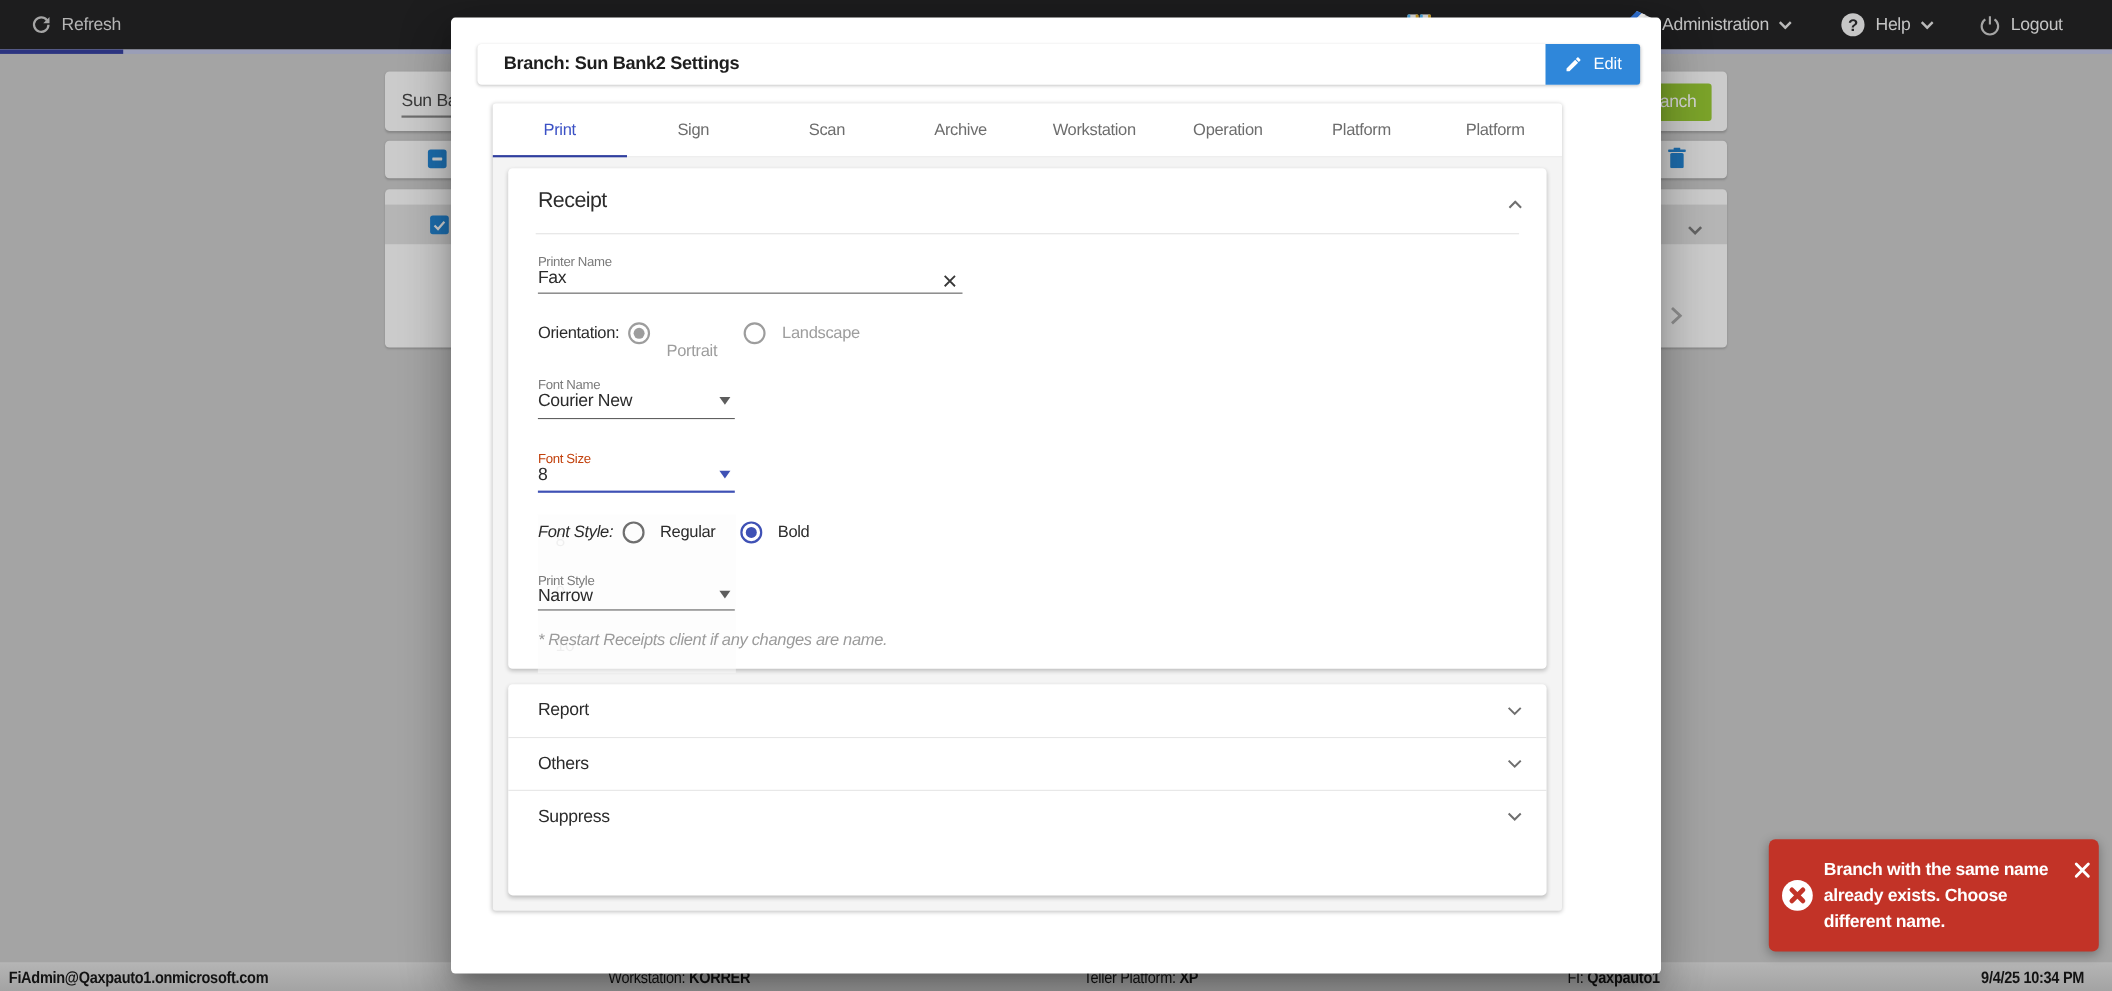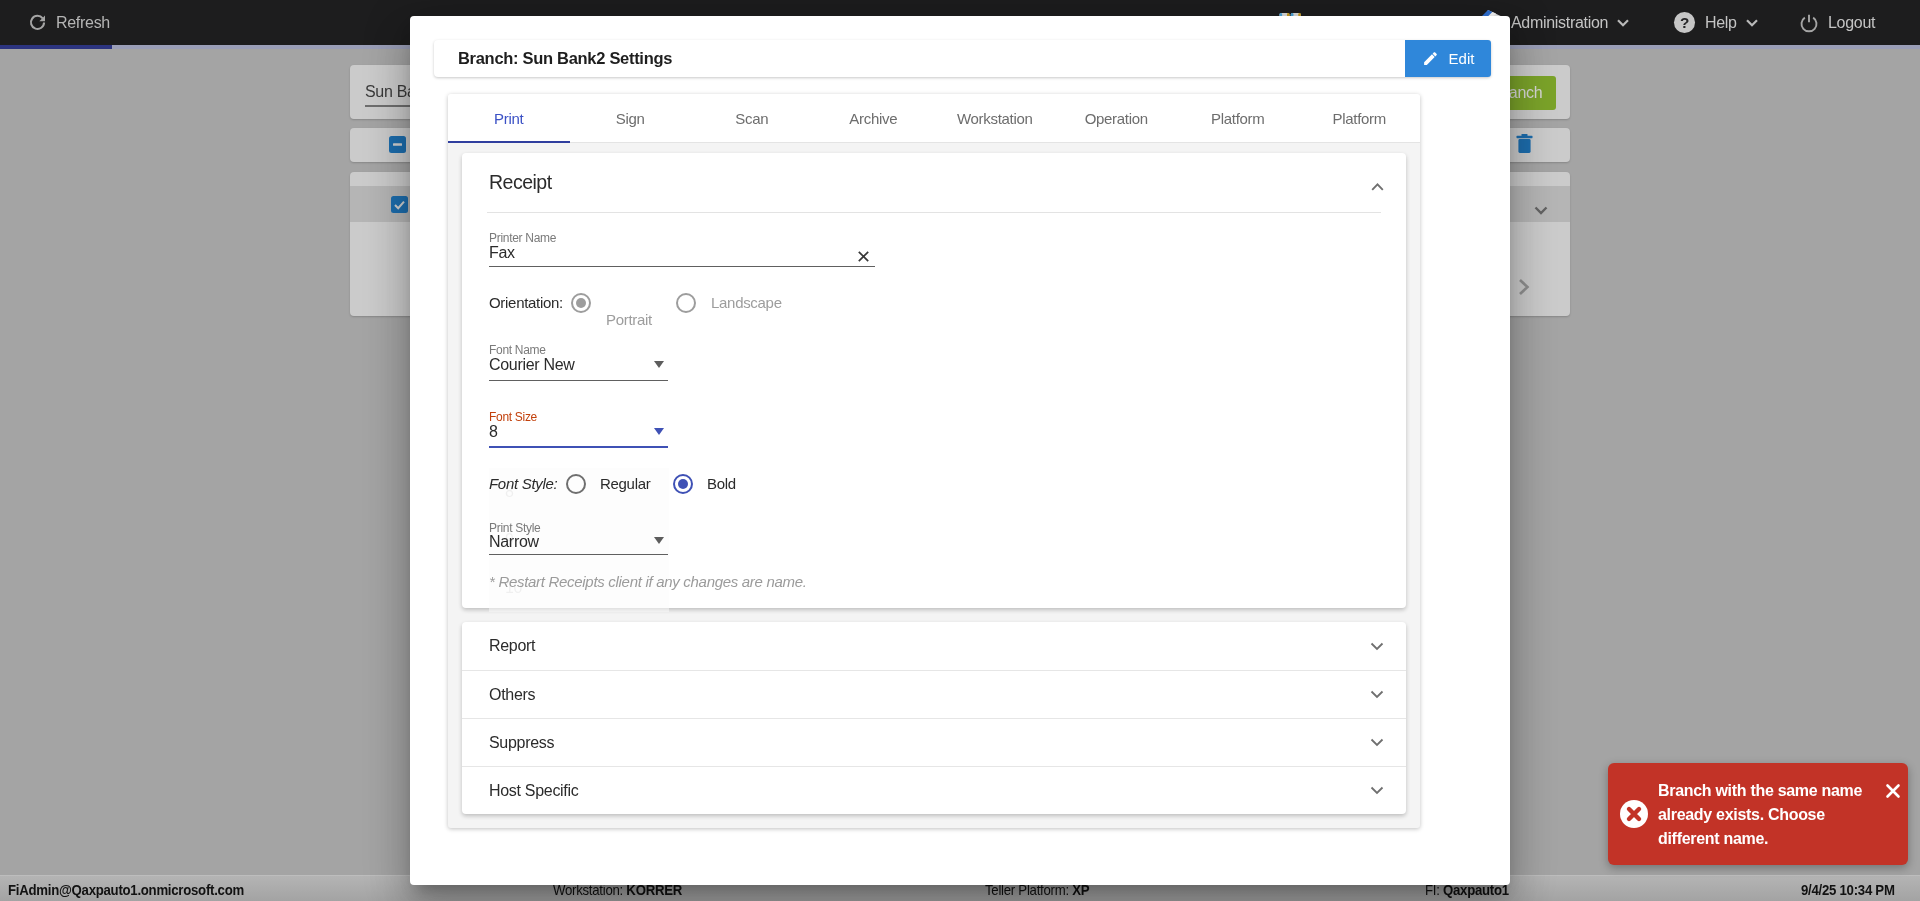--- a/index.html
+++ b/index.html
@@ -281,27 +281,20 @@
             <path d="M1.5 1.5 L7 7 L12.5 1.5" fill="none" stroke="#6f6f6f" stroke-width="1.8"></path>
           </svg>
         </div>
         <div class="acc-row">
           <span>Suppress</span>
           <span class="spacer"></span>
           <svg width="14" height="9" viewBox="0 0 14 9">
             <path d="M1.5 1.5 L7 7 L12.5 1.5" fill="none" stroke="#6f6f6f" stroke-width="1.8"></path>
           </svg>
         </div>
-        <div class="acc-row">
-          <span>Host Specific</span>
-          <span class="spacer"></span>
-          <svg width="14" height="9" viewBox="0 0 14 9">
-            <path d="M1.5 1.5 L7 7 L12.5 1.5" fill="none" stroke="#6f6f6f" stroke-width="1.8"></path>
-          </svg>
-        </div>
       </div>
   </div>
 </div>
 
 <div id="toast" class="abs">
   <span id="toast-icon">
     <svg width="30" height="30" viewBox="0 0 30 30">
         <circle cx="15" cy="15" r="14" fill="#fff"></circle>
         <path d="M10 10 L20 20 M20 10 L10 20" stroke="#c23327" stroke-width="4.4" stroke-linecap="round"></path>
       </svg>

